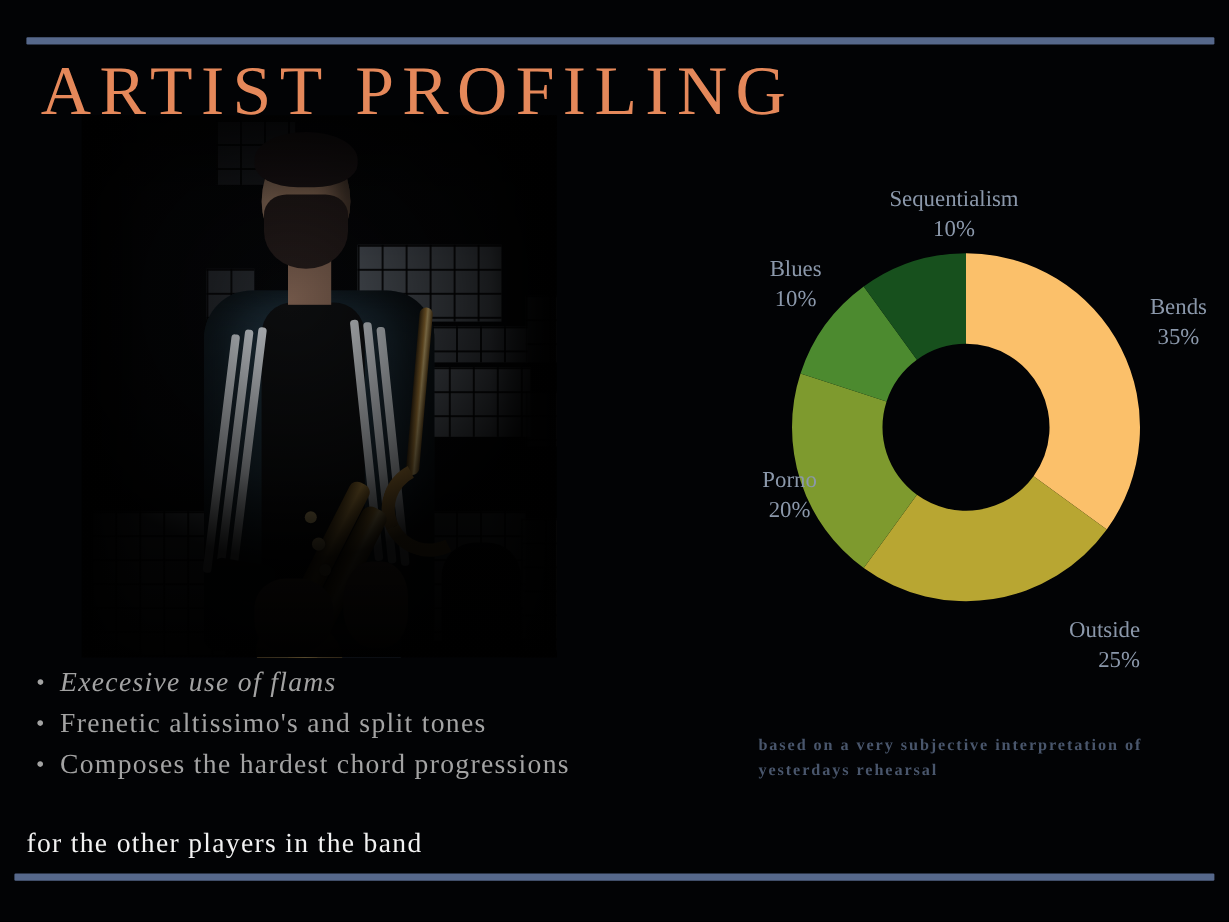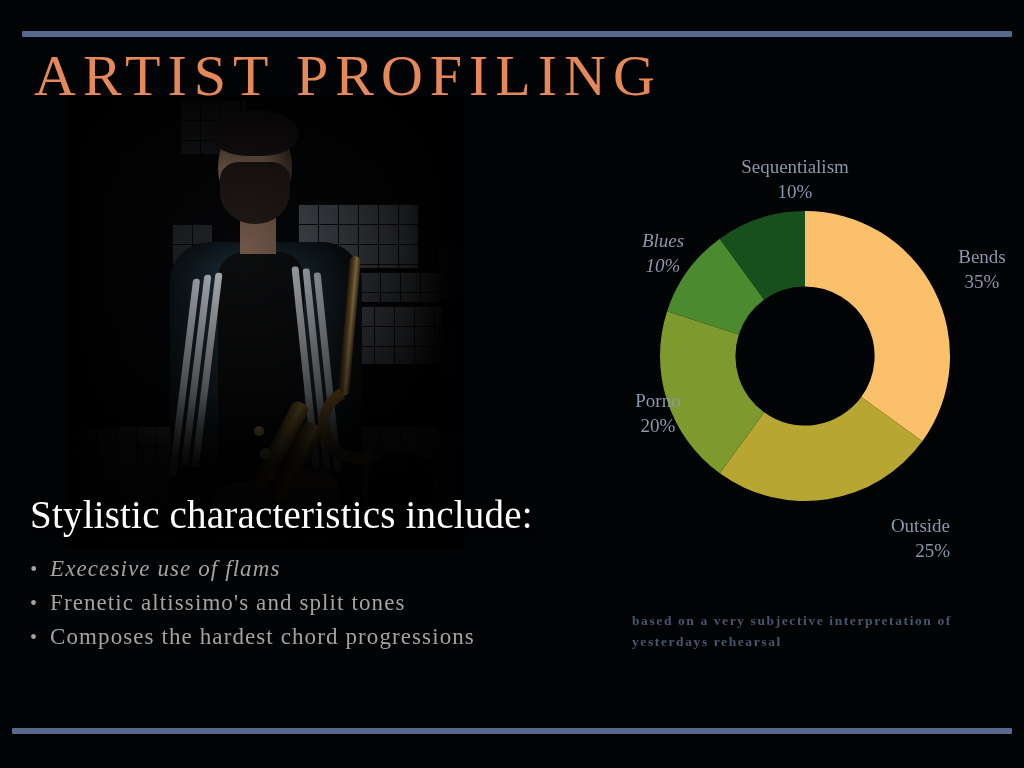--- a/index.html
+++ b/index.html
@@ -242,21 +242,21 @@
     position: absolute;
     color: #8B98AB;
     font-size: 19px;
     line-height: 25px;
     text-align: center;
     white-space: nowrap;
   }
   .chart-label .pct { display: block; }
 
   .lbl-sequentialism { left: 60px;  top: 6px;   width: 270px; }
-  .lbl-blues         { left: -10px; top: 80px;  width: 146px; font-style: italic; }
+  .lbl-blues         { left: -10px; top: 64px;  width: 146px; }
   .lbl-porno         { left: -15px; top: 240px; width: 146px; }
   .lbl-outside       { left: 190px; top: 365px; width: 160px; text-align: right; }
   .lbl-bebop         { left: 320px; top: 96px;  width: 124px; }
 
   
   .footnote {
     position: absolute;
     left: 632px;
     top: 610px;
     width: 364px;
@@ -319,27 +319,27 @@
       <div class="sax-key" style="left:166px;top:424px;width:11px;height:11px;"></div>
 
       <div class="fig cuff"></div>
       <div class="fig hand1"></div>
       <div class="fig hand2"></div>
 
       <div class="photo-veil"></div>
     </div>
   </div>
 
-  <div class="subhead">Stylistic characteristics include:</div>
 
   <ul class="bullets">
     <li class="ital">Execesive use of flams</li>
     <li>Frenetic altissimo's and split tones</li>
     <li>Composes the hardest chord progressions</li>
   </ul>
+  <div class="cont-line">for the other players in the band</div>
 
   <div class="chart-wrap">
     <svg class="donut-svg" width="300" height="300" viewBox="0 0 300 300">
       <g id="donut-slices">
           <path d="M 150 5 A 145 145 0 0 1 267.3074641843674 235.22886158240857 L 206.30758280849636 190.9098535595561 A 69.6 69.6 0 0 0 150 80.4 Z" fill="#FBC06A"></path>
           <path d="M 267.3074641843674 235.22886158240857 A 145 145 0 0 1 64.77113841759142 267.3074641843674 L 109.09014644044387 206.30758280849633 A 69.6 69.6 0 0 0 206.30758280849636 190.9098535595561 Z" fill="#B8A632"></path>
           <path d="M 64.77113841759142 267.3074641843674 A 145 145 0 0 1 12.09680513720275 105.19253581563258 L 83.80646646585733 128.49241719150365 A 69.6 69.6 0 0 0 109.09014644044387 206.30758280849633 Z" fill="#7E9A2E"></path>
           <path d="M 12.09680513720275 105.19253581563258 A 145 145 0 0 1 64.77113841759137 32.69253581563264 L 109.09014644044387 93.69241719150367 A 69.6 69.6 0 0 0 83.80646646585733 128.49241719150365 Z" fill="#4C8A2F"></path>
           <path d="M 64.77113841759137 32.69253581563264 A 145 145 0 0 1 149.99999999999997 5 L 150 80.4 A 69.6 69.6 0 0 0 109.09014644044387 93.69241719150367 Z" fill="#17501D"></path>
         </g>

